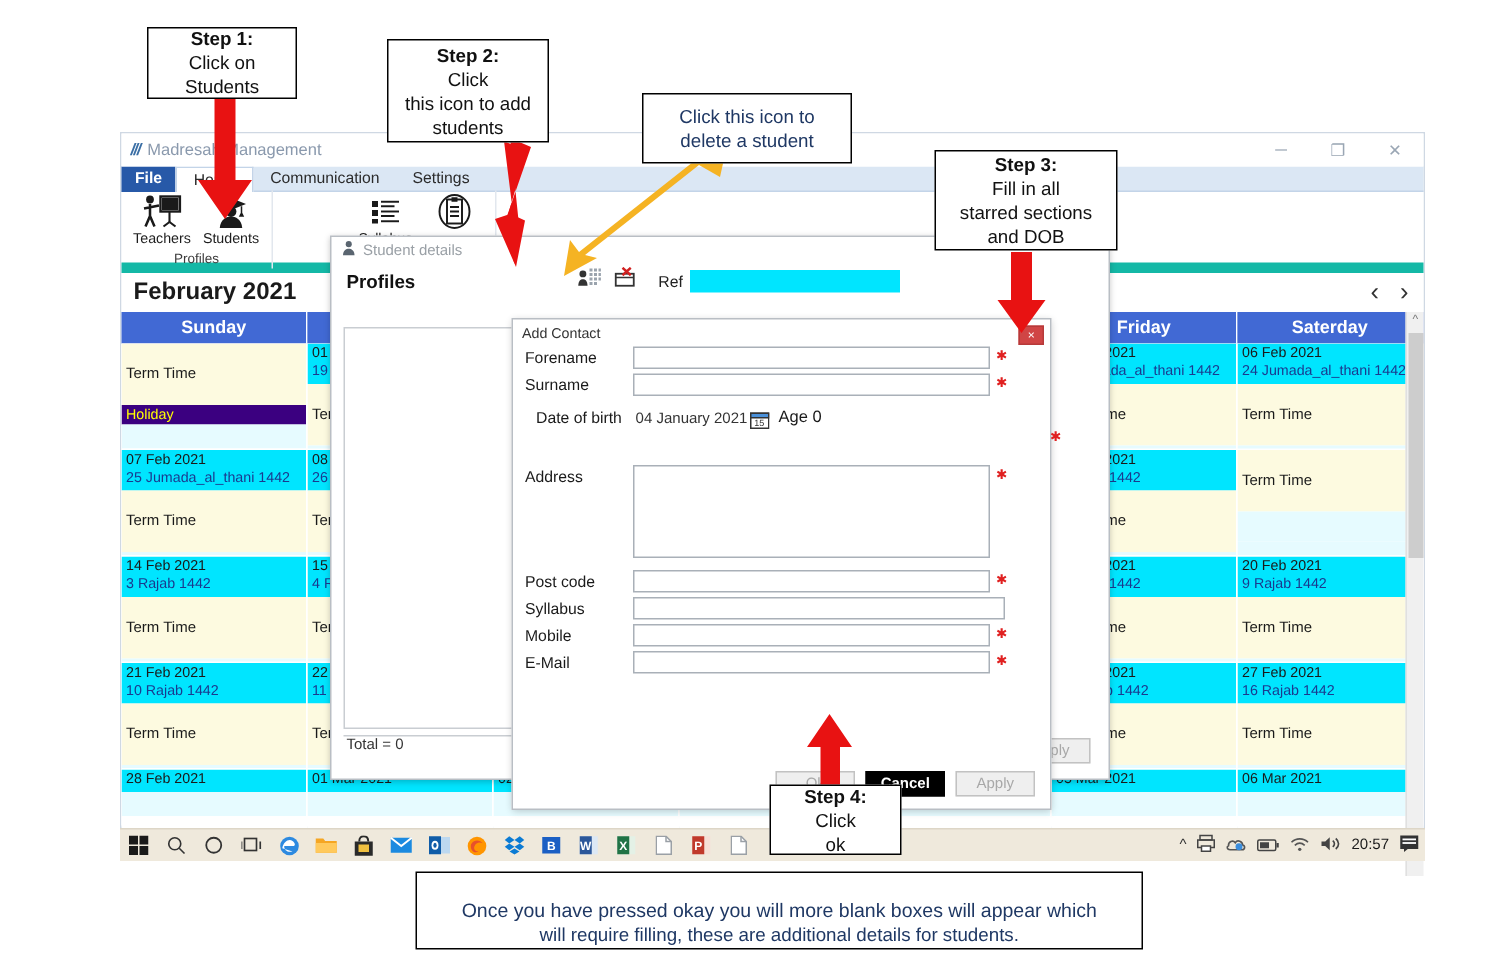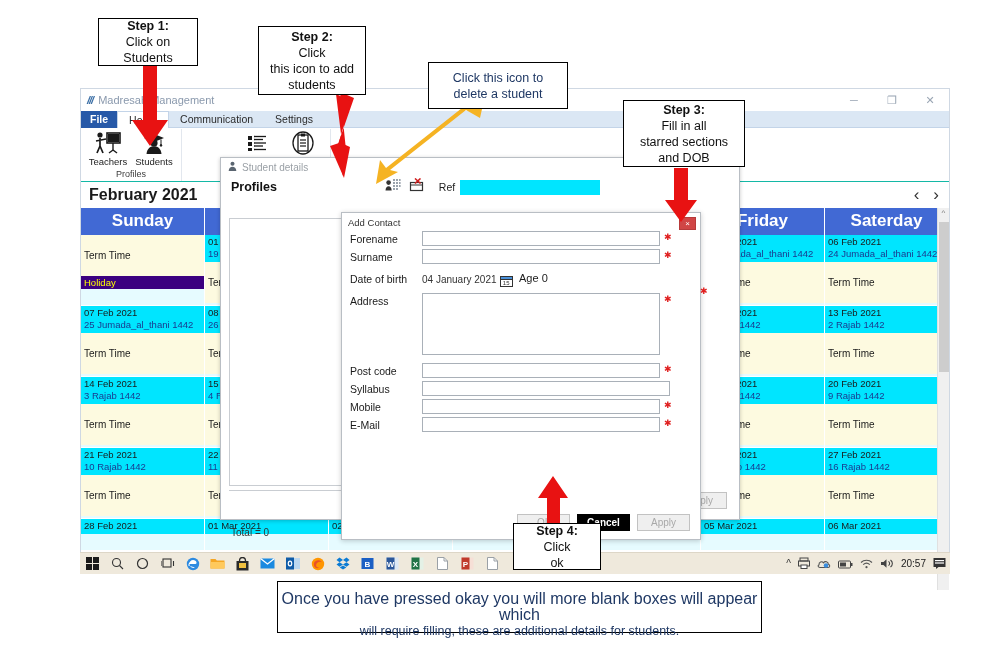--- a/index.html
+++ b/index.html
@@ -38,22 +38,22 @@
   }
   .rtab {
     padding:2px 11px 2px 11px; color:#2b2b2b; height:17px; line-height:13px;
   }
   .rtab.file {
     background:#2759a8; color:#ffffff; font-weight:bold; padding:2px 9px;
     font-size:10.5px;
   }
   .rtab.active { background:#ffffff; border:1px solid #c3d4e8; border-bottom:none; }
   #ribbon-body {
-    height:54px; background:#ffffff; border-bottom:1px solid #14b8a6;
-    display:flex; align-items:flex-end; padding-top:2px;gap:48px;
+    height:54px; background:#ffffff; border-bottom:7px solid #14b8a6;
+    display:flex; align-items:center; padding-top:2px;gap:48px;
   }
   .ribbon-group {
     height:52px; display:flex; flex-direction:column; align-items:center;
     border-right:1px solid #e2e7ee; padding:0 4px;
   }
   .ribbon-items { display:flex; align-items:flex-start; }
   .ribbon-item {
     width:46px; display:flex; flex-direction:column; align-items:center;
     padding-top:1px;
   }
@@ -64,21 +64,21 @@
   
   #calendar-area { position:relative; background:#ffffff; height:368px; }
   #cal-header { display:flex; align-items:center; justify-content:space-between;
      padding:3px 10px 3px 8px; }
   #cal-month { font-size:16px; font-weight:bold; color:#1a1a1a; }
   #cal-nav { display:flex; gap:14px; font-size:17px; color:#333; }
   #cal-grid-wrap { position:relative; }
   #cal-daynames { display:flex; }
   .dayname {
     flex:1 1 0; background:#4169d4; color:#ffffff; font-weight:bold;
-    font-size:17px; text-align:center; padding:3px 0 4px 0;
+    font-size:12px; text-align:center; padding:3px 0 4px 0;
     border-right:1px solid #ffffff;
   }
   #cal-rows { position:relative; }
   .cal-row { display:flex; border-bottom:1px solid #ffffff; }
   .cal-cell {
     flex:1 1 0; border-right:1px solid #ffffff; background:#ffffff;
     height:70px; overflow:hidden;
   }
   .cell-datebar { background:#00e5ff; padding:1px 3px 2px 3px; }
   .cell-greg { font-size:9.5px; color:#1a1a1a; line-height:12px; }
@@ -108,21 +108,21 @@
   #sd-profiles-label { font-size:12.5px; font-weight:bold; color:#111; }
   #sd-toolbar { display:flex; align-items:center; gap:8px; margin-left:108px; }
   #sd-ref-label { font-size:10.5px; color:#222; margin-left:14px; }
   #sd-ref-input {
     width:140px; height:15px; background:#00e5ff; border:none; margin-left:5px;
   }
   #sd-listpanel {
     position:absolute; left:8px; top:60px; width:160px; height:268px;
     border:1px solid #c9cdd2; background:#ffffff;
   }
-  #sd-total { position:absolute; left:10px; top:333px; font-size:10px; color:#333;margin-top:36px; }
+  #sd-total { position:absolute; left:10px; top:333px; font-size:10px; color:#333; }
   #sd-divider { position:absolute; left:8px; top:332px; width:160px; height:1px; background:#c9cdd2; }
   #sd-buttons { position:absolute; right:12px; bottom:10px; display:flex; gap:8px; }
   .dlgbtn {
     width:53px; height:17px; font-size:10px; display:flex;
     align-items:center; justify-content:center;
     border:1px solid #c2c2c2; background:#efefef; color:#a8a8a8;
   }
   .dlgbtn.primary { background:#000000; color:#ffffff; border-color:#000000; font-weight:bold; }
 
   
@@ -389,24 +389,20 @@
             <div class="cal-cell">
               <div class="cell-datebar">
                 <div class="cell-greg">12 Feb 2021</div>
                 <div class="cell-hijri">1 Rajab 1442</div>
               </div>
               <div class="cell-term">Term Time</div>
               <div class="cell-blank"></div>
               <div class="cell-blank2"></div>
             </div>
             <div class="cal-cell">
-              <div class="cell-datebar">
-                <div class="cell-greg">13 Feb 2021</div>
-                <div class="cell-hijri">2 Rajab 1442</div>
-              </div>
               <div class="cell-term">Term Time</div>
               <div class="cell-blank"></div>
               <div class="cell-blank2"></div>
             </div>
           </div>
           <div class="cal-row">
             <div class="cal-cell">
               <div class="cell-datebar">
                 <div class="cell-greg">14 Feb 2021</div>
                 <div class="cell-hijri">3 Rajab 1442</div>
@@ -650,21 +646,21 @@
       <div class="ac-input" style="width:238px;"></div>
       <div class="ac-star">✱</div>
     </div>
 
     <div class="ac-row">
       <div class="ac-label">Surname</div>
       <div class="ac-input" style="width:238px;"></div>
       <div class="ac-star">✱</div>
     </div>
 
-    <div class="ac-row" style="margin-top:7px; margin-bottom:8px;">
+    <div class="ac-row" style="margin-top:7px; margin-bottom:25px;text-align:center;">
       <div class="ac-label">Date of birth</div>
       <div id="ac-dob-value">04 January 2021</div>
       <span id="ac-dob-cal">
         <svg width="13" height="12" viewBox="0 0 13 12">
           <rect x="0.5" y="1.5" width="12" height="10" fill="#ffffff" stroke="#333" stroke-width="1"></rect>
           <rect x="0.5" y="1.5" width="12" height="3" fill="#4a90d9" stroke="#333" stroke-width="1"></rect>
           <text x="6.2" y="10.2" font-size="6" text-anchor="middle" fill="#333" font-family="Liberation Sans, sans-serif">15</text>
         </svg>
       </span>
       <span id="ac-age">Age 0</span>
@@ -904,21 +900,21 @@
 
 <div class="callout" style="left:513px; top:523px; width:88px; height:47px;">
   <div>
     <span class="co-black"><b class="b">Step 4:</b><span> Click</span></span>
     <span class="co-black">ok</span>
   </div>
 </div>
 
 <div class="callout" style="left:277px; top:581px; width:485px; height:52px;">
   <div>
-    <span class="co-blue" style="font-size:16px;margin-top:15px;">Once you have pressed okay you will more blank boxes will appear which</span>
+    <span class="co-blue" style="font-size:13px;margin-top:15px;">Once you have pressed okay you will more blank boxes will appear which</span>
     <span class="co-blue" style="font-size:12.5px;">will require filling, these are additional details for students.</span>
   </div>
 </div>
 
 <svg class="arrow" style="left:131px; top:62px;" width="48" height="90">
   <polygon points="12,0 26,0 26,58 37,58 19,84 1,58 12,58" fill="#E81212"></polygon>
 </svg>
 
 <svg class="arrow" style="left:330px; top:92px;" width="48" height="92">
   <polygon points="4,0 18,6 2,52 13,56 7,84 -1,55 10,58" fill="#E81212" transform="translate(6,0)"></polygon>

